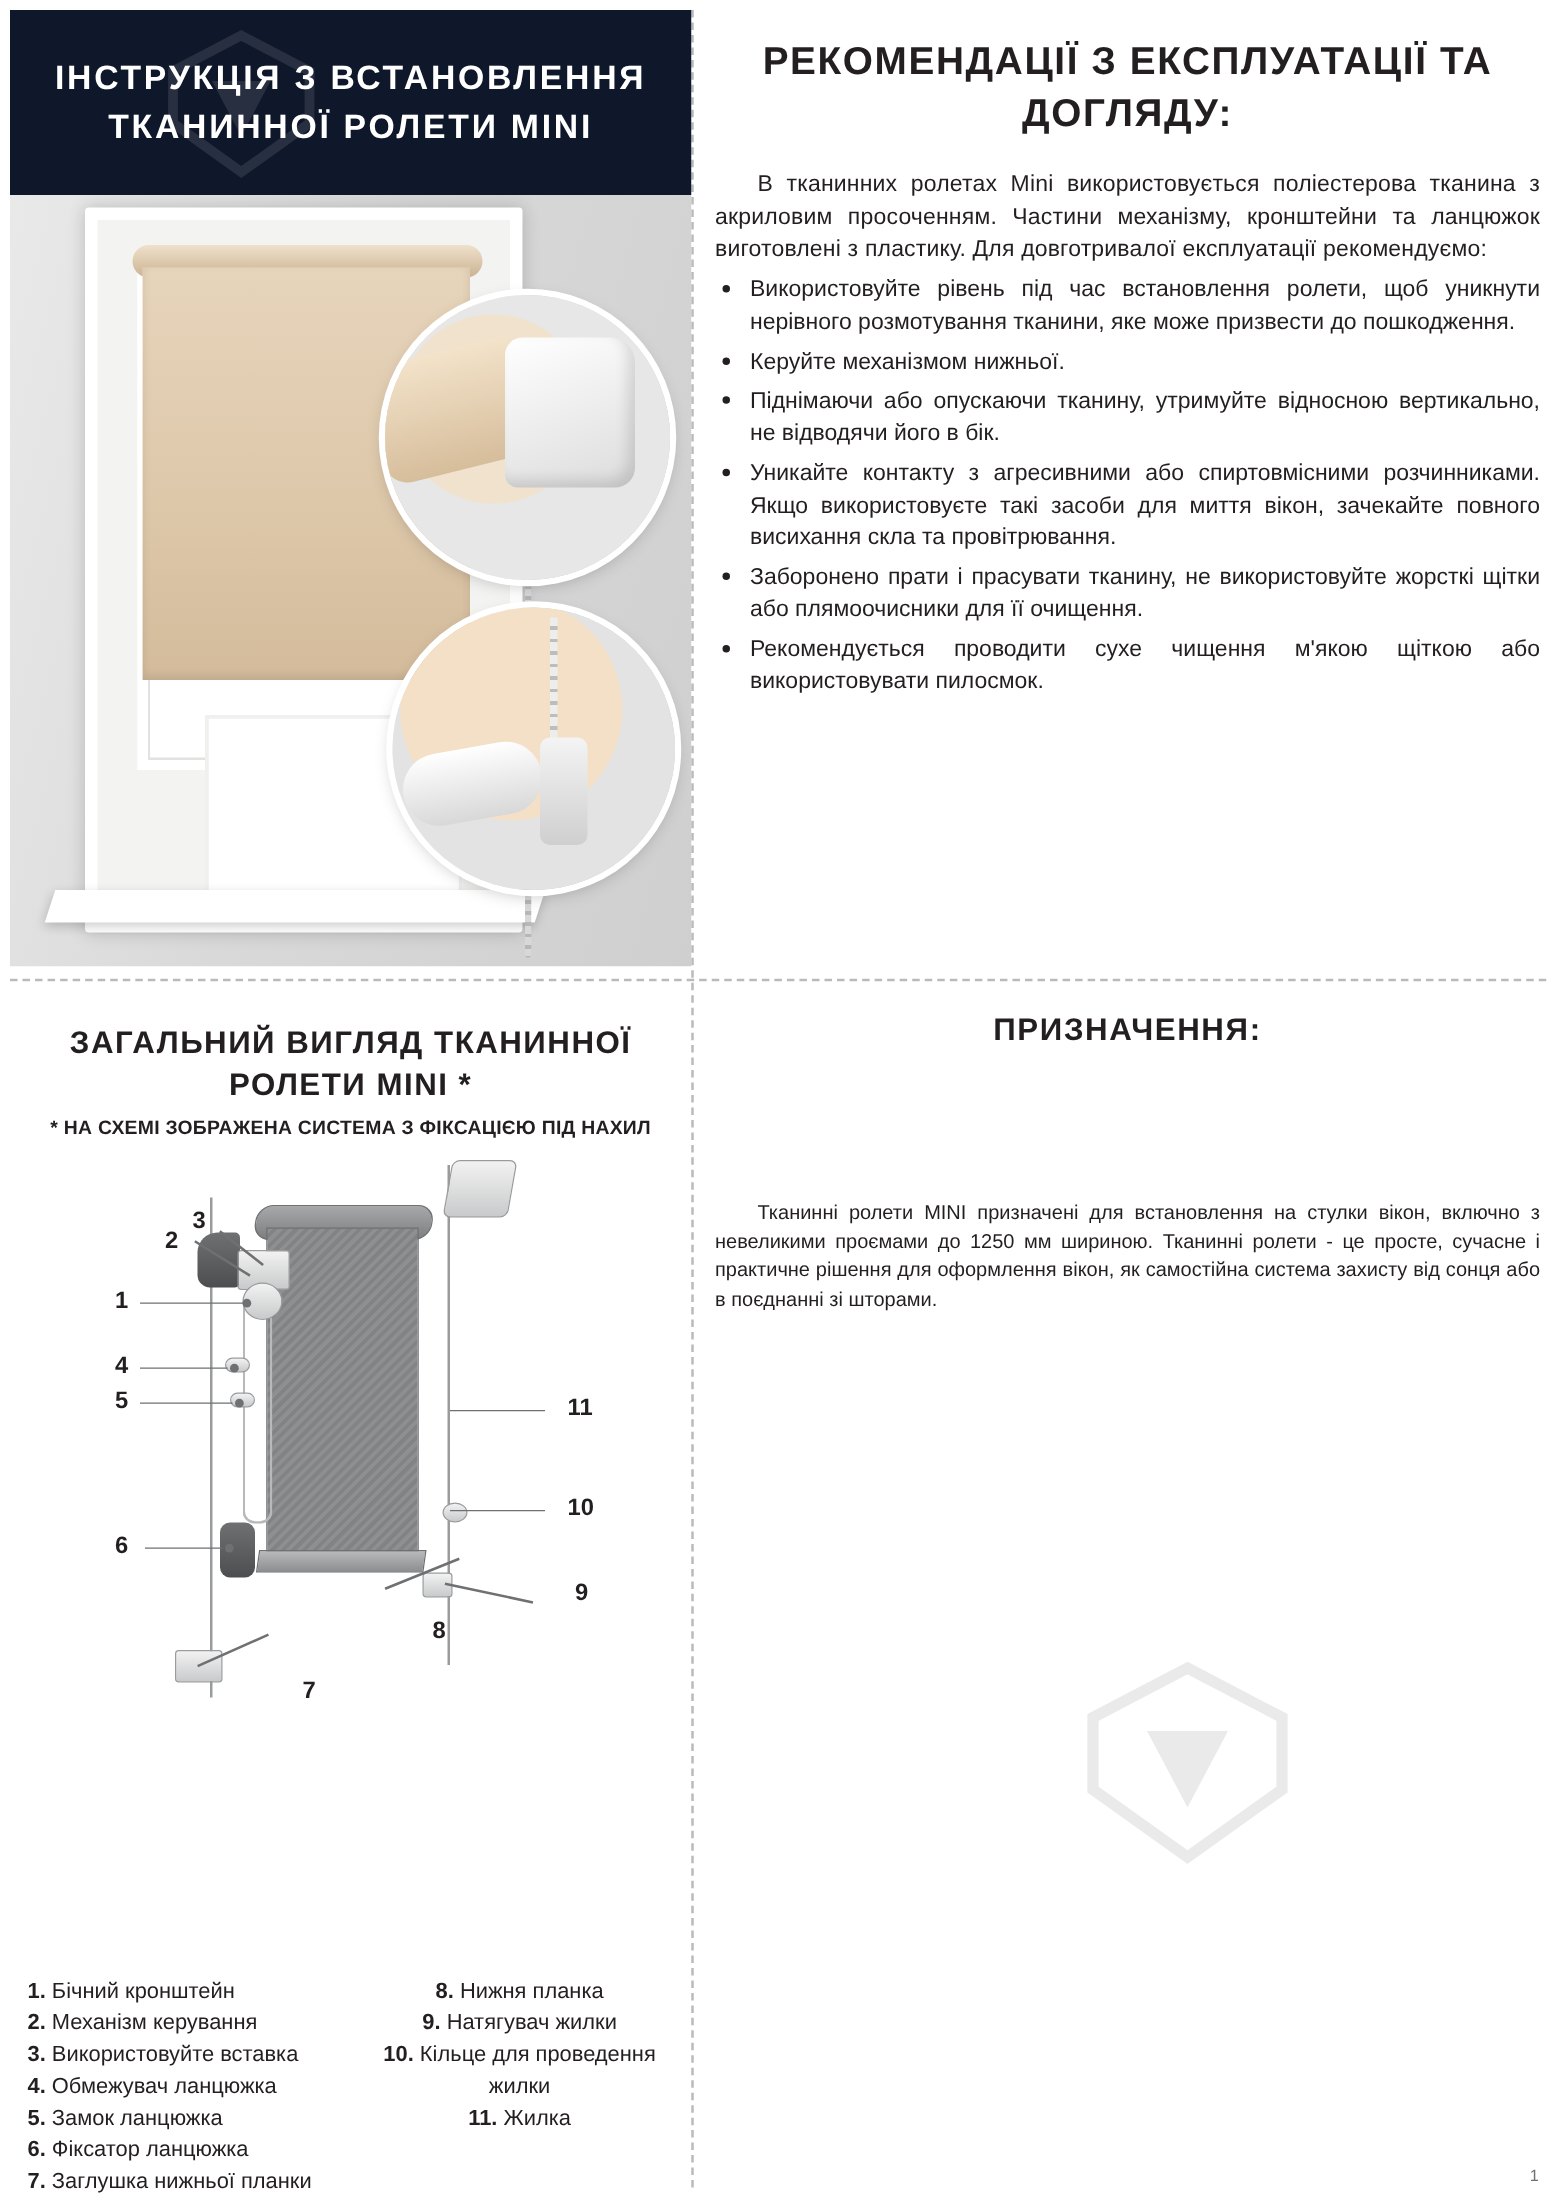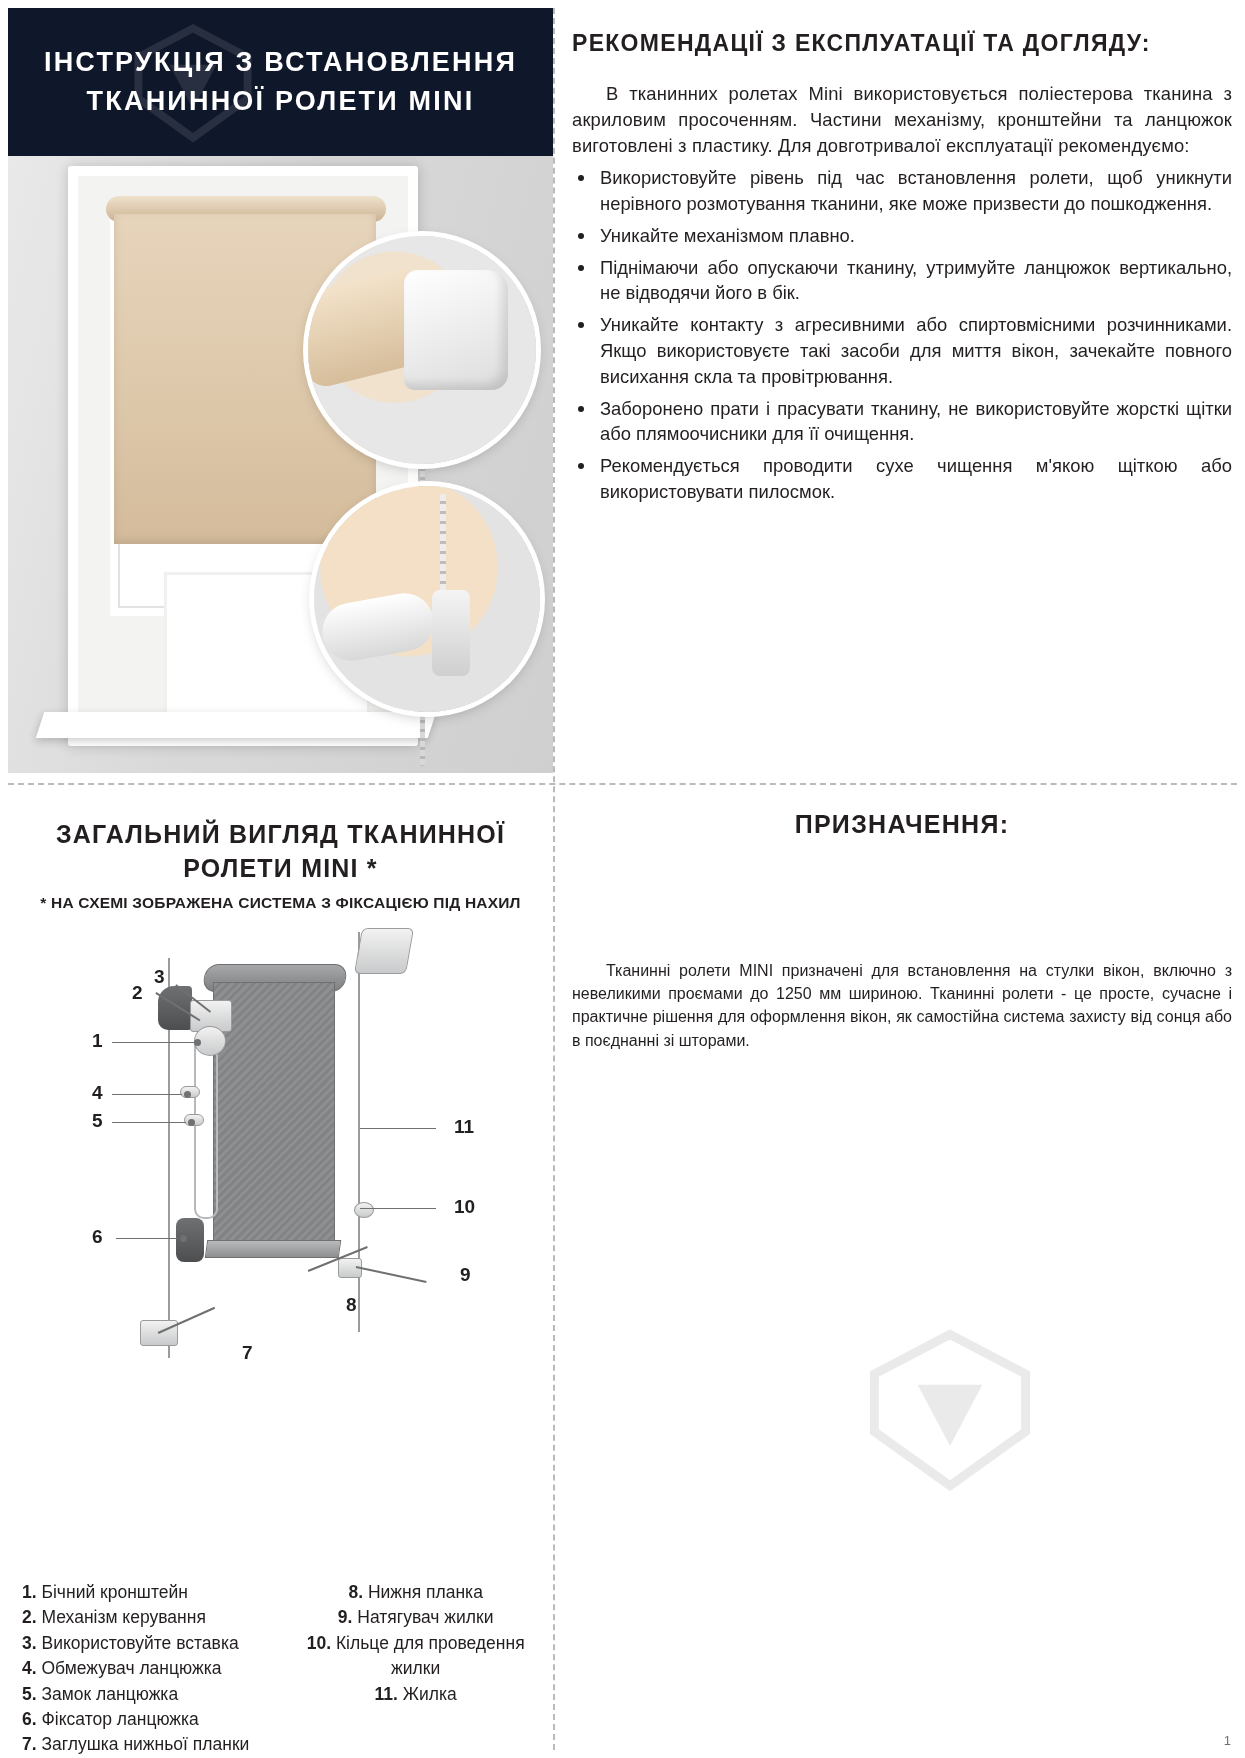--- a/index.html
+++ b/index.html
@@ -220,21 +220,22 @@
 
   
   .tr {
     position: absolute;
     left: 572px;
     top: 28px;
     width: 660px;
   }
   .tr h2 {
     margin: 0;
-    font-size: 23px;
+    text-align: center;
+    font-size: 31px;
     font-weight: bold;
     letter-spacing: 1.3px;
     line-height: 1.35;
     text-transform: uppercase;
   }
   .tr .intro {
     margin: 22px 0 4px 0;
     font-size: 18.4px;
     line-height: 1.42;
     text-align: justify;
@@ -471,22 +472,22 @@
         <div class="tens"></div>
       </div>
     </div>
   </div>
 
   <div class="tr">
     <h2>РЕКОМЕНДАЦІЇ З ЕКСПЛУАТАЦІЇ ТА ДОГЛЯДУ:</h2>
     <p class="intro">В тканинних ролетах Mini використовується поліестерова тканина з акриловим просоченням. Частини механізму, кронштейни та ланцюжок виготовлені з пластику. Для довготривалої експлуатації рекомендуємо:</p>
     <ul class="bullets">
       <li>Використовуйте рівень під час встановлення ролети, щоб уникнути нерівного розмотування тканини, яке може призвести до пошкодження.</li>
-      <li>Уникайте механізмом плавно.</li>
-      <li>Піднімаючи або опускаючи тканину, утримуйте ланцюжок вертикально, не відводячи його в бік.</li>
+      <li>Керуйте механізмом нижньої.</li>
+      <li>Піднімаючи або опускаючи тканину, утримуйте відносною вертикально, не відводячи його в бік.</li>
       <li>Уникайте контакту з агресивними або спиртовмісними розчинниками. Якщо використовуєте такі засоби для миття вікон, зачекайте повного висихання скла та провітрювання.</li>
       <li>Заборонено прати і прасувати тканину, не використовуйте жорсткі щітки або плямоочисники для її очищення.</li>
       <li>Рекомендується проводити сухе чищення м'якою щіткою або використовувати пилосмок.</li>
     </ul>
   </div>
 
   <div class="bl">
     <div class="head">ЗАГАЛЬНИЙ ВИГЛЯД ТКАНИННОЇ РОЛЕТИ MINI *</div>
     <div class="sub">* НА СХЕМІ ЗОБРАЖЕНА СИСТЕМА З ФІКСАЦІЄЮ ПІД НАХИЛ</div>
 

